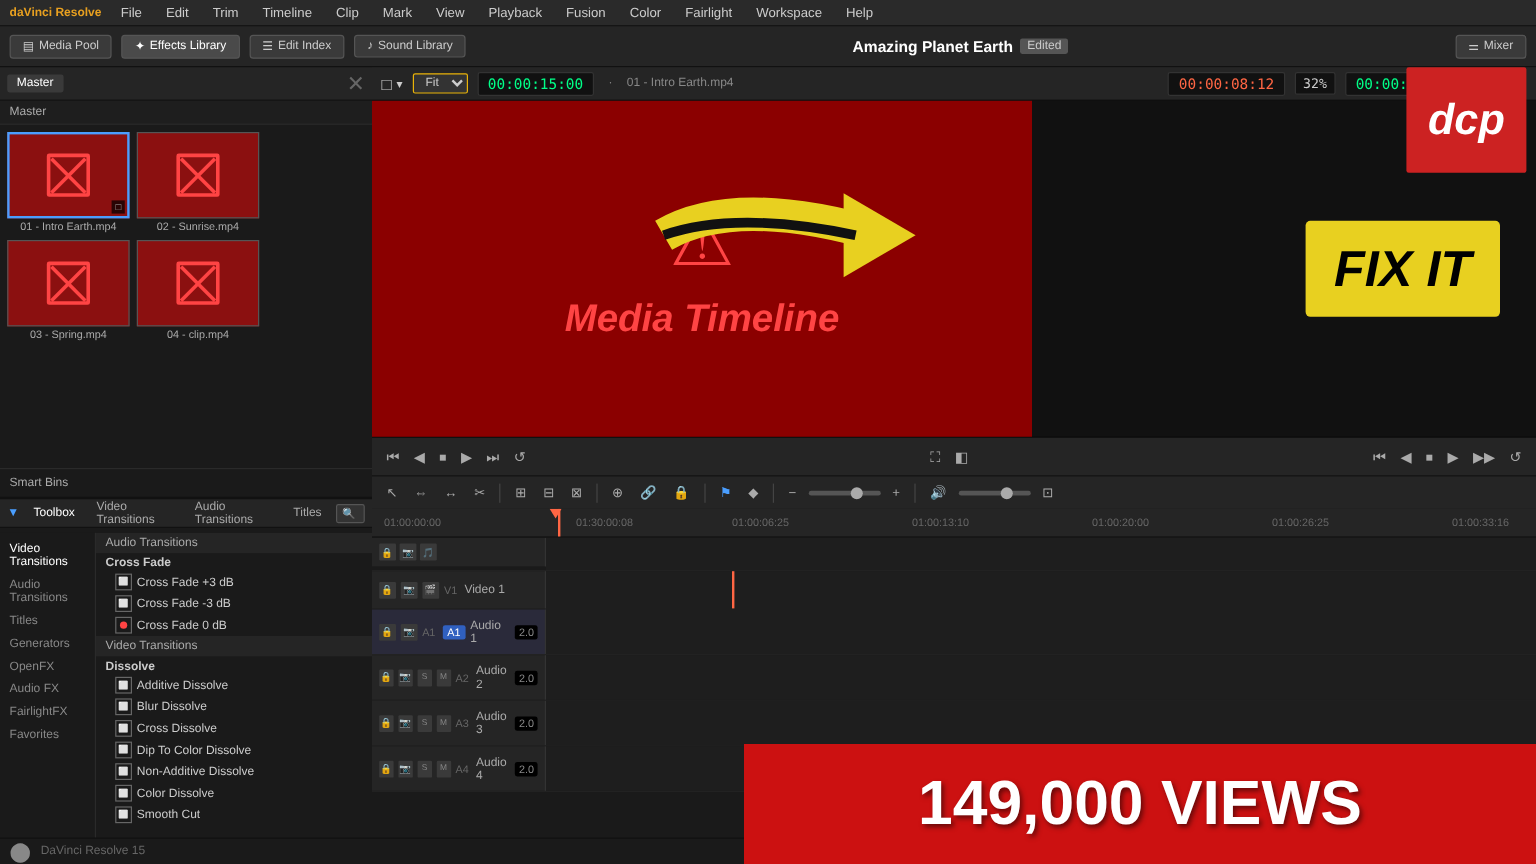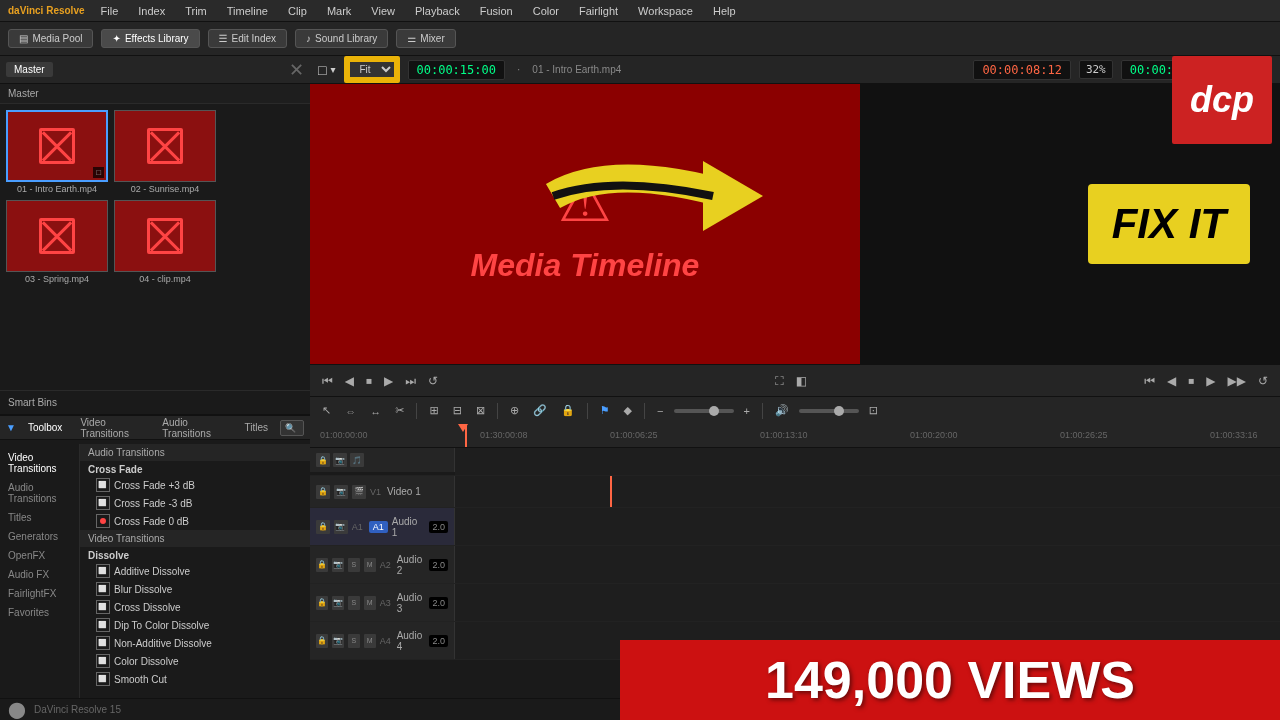--- a/index.html
+++ b/index.html
@@ -254,21 +254,21 @@
       height: 28px;
       background: #252525;
       display: flex;
       align-items: center;
       padding: 0 8px;
       gap: 8px;
       border-bottom: 1px solid #111;
     }
     .fit-dropdown {
       background: #333;
-      border: 6px solid #eab308;
+      border: 1px solid #eab308;
       color: #ccc;
       padding: 1px 6px;
       font-size: 10px;
       border-radius: 2px;
     }
     .timecode-display {
       background: #111;
       color: #00ff88;
       padding: 2px 8px;
       font-family: monospace;
@@ -495,21 +495,21 @@
     .a1-badge {
       background: #3060c0;
       color: #fff;
       font-size: 9px;
       padding: 1px 4px;
       border-radius: 2px;
     }
 
     
     #bottom-banner {
-      height: 80px;
+      height: 100px;
       background: #cc1111;
       display: flex;
       align-items: center;
       justify-content: center;
       position: absolute;
       bottom: 0;
       left: 310px;
       right: 0;
       z-index: 10;
     }
@@ -599,21 +599,21 @@
       flex-direction: column;
       overflow: hidden;
     }
   </style>
 </head>
 <body>
 
 <div id="menu-bar">
   <span class="app-name">daVinci Resolve</span>
   <span class="menu-item">File</span>
-  <span class="menu-item">Index</span>
+  <span class="menu-item">Edit</span>
   <span class="menu-item">Trim</span>
   <span class="menu-item">Timeline</span>
   <span class="menu-item">Clip</span>
   <span class="menu-item">Mark</span>
   <span class="menu-item">View</span>
   <span class="menu-item">Playback</span>
   <span class="menu-item">Fusion</span>
   <span class="menu-item">Color</span>
   <span class="menu-item">Fairlight</span>
   <span class="menu-item">Workspace</span>
@@ -629,20 +629,24 @@
     <span>✦</span>
     <span>Effects Library</span>
   </div>
   <div class="toolbar-btn">
     <span>☰</span>
     <span>Edit Index</span>
   </div>
   <div class="toolbar-btn">
     <span>♪</span>
     <span>Sound Library</span>
+  </div>
+  <div class="toolbar-center">
+    <span class="project-name">Amazing Planet Earth</span>
+    <span class="edited-badge">Edited</span>
   </div>
   <div class="toolbar-right">
     <div class="toolbar-btn">
       <span>⚌</span>
       <span>Mixer</span>
     </div>
   </div>
 </div>
 
 <div id="main">

